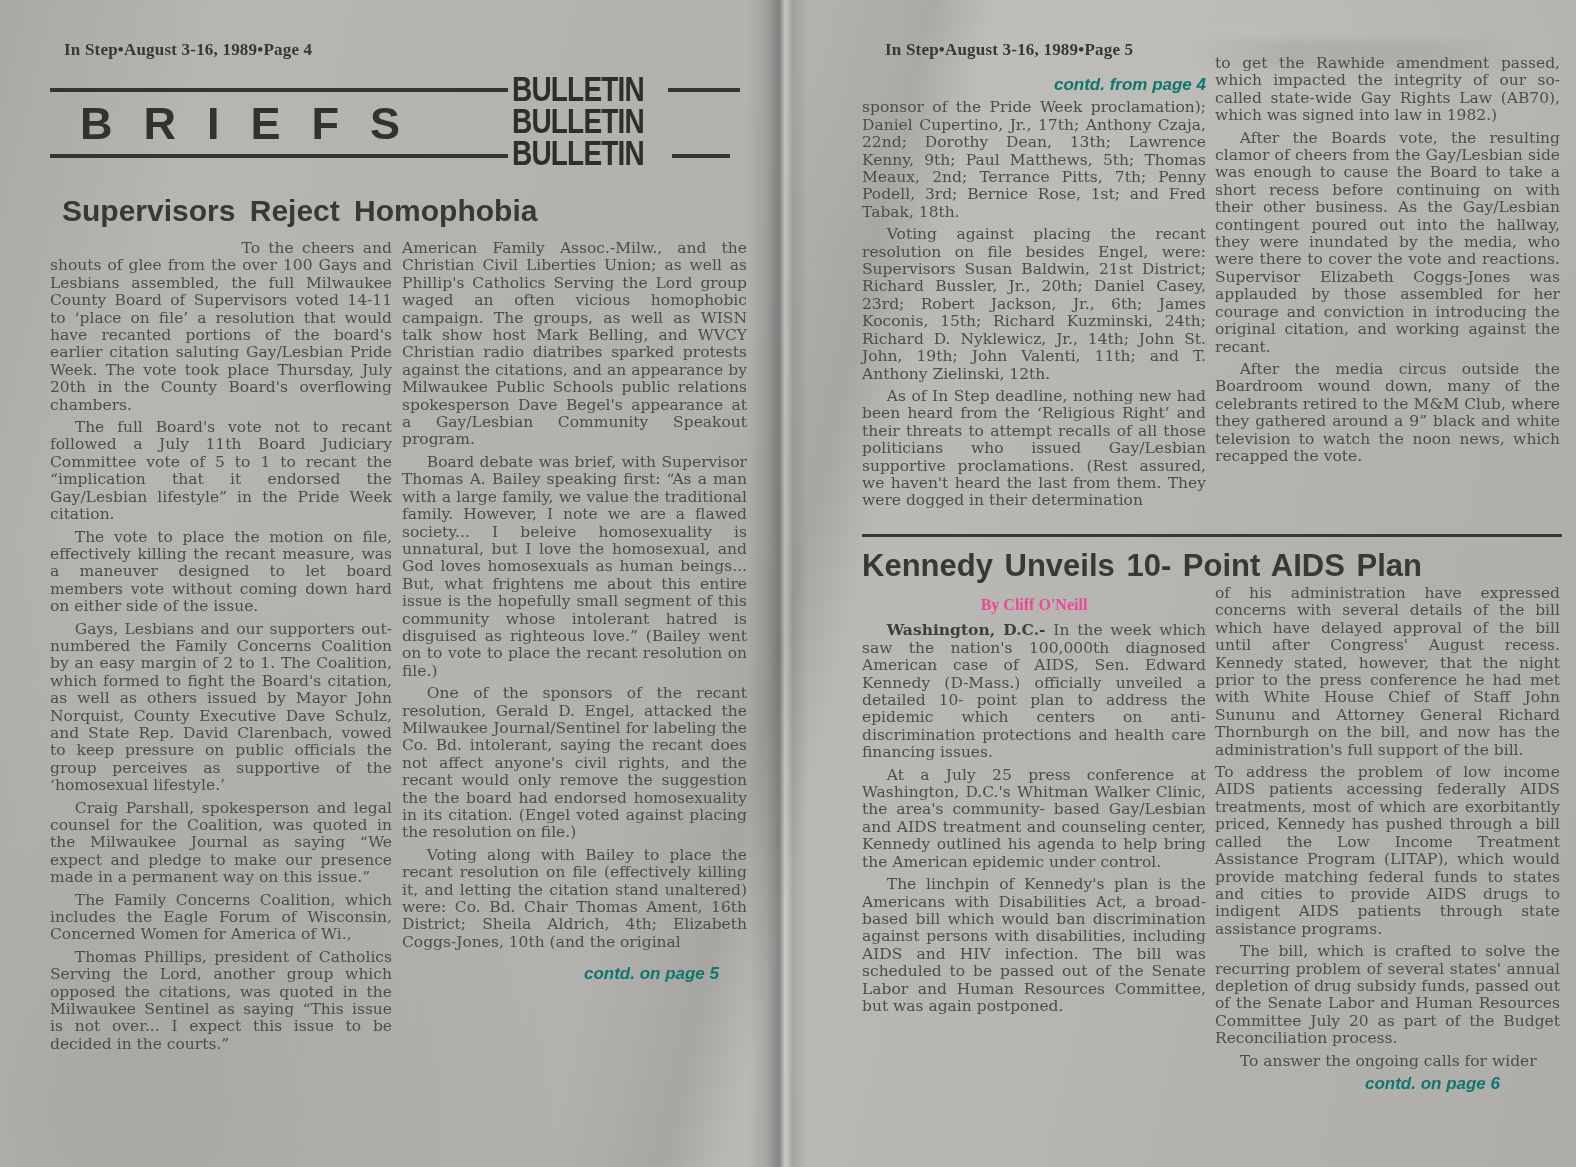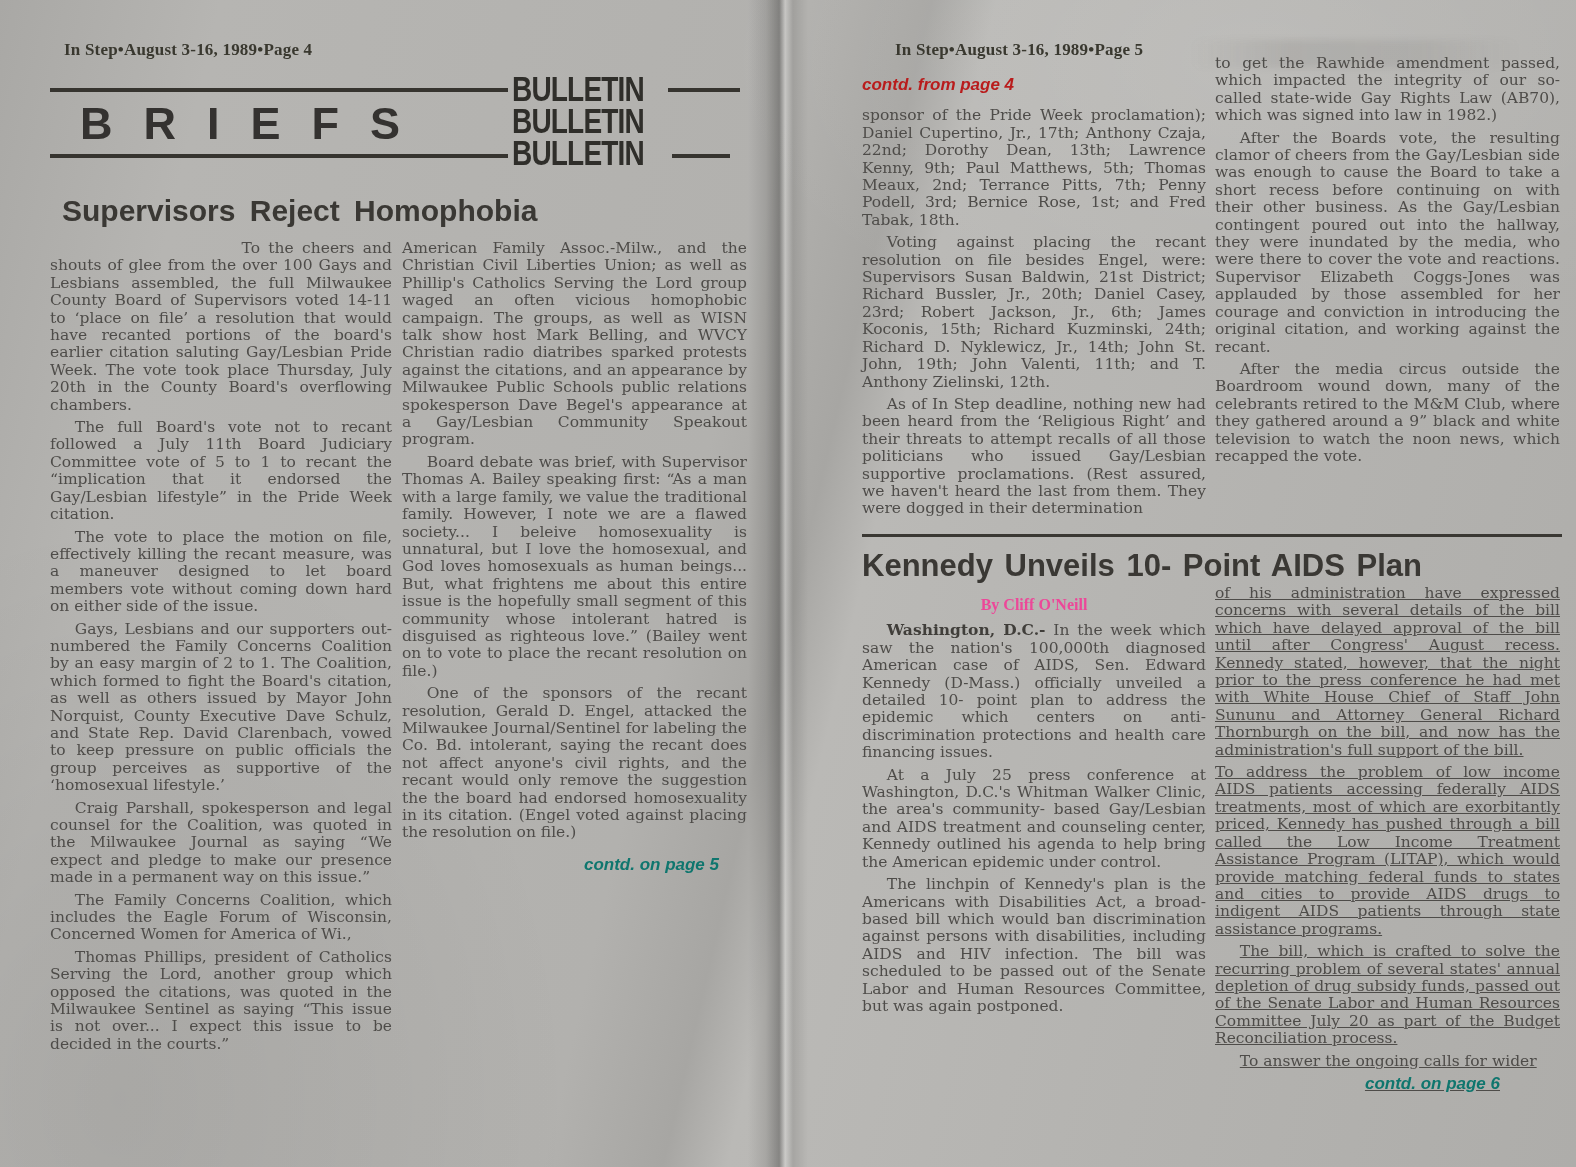--- a/index.html
+++ b/index.html
@@ -48,21 +48,21 @@
   .para.noindent{text-indent:0;}
   .para.deep{text-indent:56%;}
   .para b{color:#403e3a;}
 
   .contd{
     font-family:"Liberation Sans",sans-serif;font-weight:bold;font-style:italic;
     font-size:17px;color:#0f766e;text-align:right;padding-right:28px;margin-top:14px;
   }
   .contd-from{
     font-family:"Liberation Sans",sans-serif;font-weight:bold;font-style:italic;
-    font-size:17px;color:#b91c1c;text-align:left;margin-bottom:14px;
+    font-size:17px;color:#0f766e;text-align:right;margin-bottom:6px;
   }
   .byline{
     font-family:"Liberation Serif",serif;font-weight:bold;font-size:16px;
     color:#ec4899;text-align:center;margin-bottom:8px;text-indent:0;
   }
   .section-rule{position:absolute;height:3px;background:#3a3833;}
 
   
   #gutter{
     position:absolute;left:748px;top:0;width:60px;height:1167px;
@@ -103,27 +103,28 @@
       <p class="para indent">Craig Parshall, spokesperson and legal counsel for the Coalition, was quoted in the Milwaukee Journal as saying “We expect and pledge to make our presence made in a permanent way on this issue.”</p>
       <p class="para indent">The Family Concerns Coalition, which includes the Eagle Forum of Wisconsin, Concerned Women for America of Wi.,</p>
       <p class="para indent">Thomas Phillips, president of Catholics Serving the Lord, another group which opposed the citations, was quoted in the Milwaukee Sentinel as saying “This issue is not over... I expect this issue to be decided in the courts.”</p>
     </div>
 
   <div class="col" style="left:402px;top:240px;width:345px;">
     <div>
         <p class="para noindent">American Family Assoc.-Milw., and the Christian Civil Liberties Union; as well as Phillip's Catholics Serving the Lord group waged an often vicious homophobic campaign. The groups, as well as WISN talk show host Mark Belling, and WVCY Christian radio diatribes sparked protests against the citations, and an appearance by Milwaukee Public Schools public relations spokesperson Dave Begel's appearance at a Gay/Lesbian Community Speakout program.</p>
         <p class="para indent">Board debate was brief, with Supervisor Thomas A. Bailey speaking first: “As a man with a large family, we value the traditional family. However, I note we are a flawed society... I beleive homosexuality is unnatural, but I love the homosexual, and God loves homosexuals as human beings... But, what frightens me about this entire issue is the hopefully small segment of this community whose intolerant hatred is disguised as righteous love.” (Bailey went on to vote to place the recant resolution on file.)</p>
         <p class="para indent">One of the sponsors of the recant resolution, Gerald D. Engel, attacked the Milwaukee Journal/Sentinel for labeling the Co. Bd. intolerant, saying the recant does not affect anyone's civil rights, and the recant would only remove the suggestion the the board had endorsed homosexuality in its citation. (Engel voted against placing the resolution on file.)</p>
+        <p class="para indent">Voting along with Bailey to place the recant resolution on file (effectively killing it, and letting the citation stand unaltered) were: Co. Bd. Chair Thomas Ament, 16th District; Sheila Aldrich, 4th; Elizabeth Coggs-Jones, 10th (and the original</p>
       </div>
     <div class="contd">contd. on page 5</div>
   </div>
 </div>
 
 <div class="page" id="right-page">
-  <div class="page-header" style="left:95px;top:40px;">In Step•August 3-16, 1989•Page 5</div>
+  <div class="page-header" style="left:85px;top:40px;">In Step•August 3-16, 1989•Page 5</div>
 
   <div class="col" style="left:62px;top:76px;width:344px;">
     <div class="contd-from">contd. from page 4</div>
     <div>
         <p class="para noindent">sponsor of the Pride Week proclamation); Daniel Cupertino, Jr., 17th; Anthony Czaja, 22nd; Dorothy Dean, 13th; Lawrence Kenny, 9th; Paul Matthews, 5th; Thomas Meaux, 2nd; Terrance Pitts, 7th; Penny Podell, 3rd; Bernice Rose, 1st; and Fred Tabak, 18th.</p>
         <p class="para indent">Voting against placing the recant resolution on file besides Engel, were: Supervisors Susan Baldwin, 21st District; Richard Bussler, Jr., 20th; Daniel Casey, 23rd; Robert Jackson, Jr., 6th; James Koconis, 15th; Richard Kuzminski, 24th; Richard D. Nyklewicz, Jr., 14th; John St. John, 19th; John Valenti, 11th; and T. Anthony Zielinski, 12th.</p>
         <p class="para indent">As of In Step deadline, nothing new had been heard from the ‘Religious Right’ and their threats to attempt recalls of all those politicians who issued Gay/Lesbian supportive proclamations. (Rest assured, we haven't heard the last from them. They were dogged in their determination</p>
       </div>
   </div>
 
@@ -139,21 +140,21 @@
 
   <div class="col" style="left:62px;top:596px;width:344px;">
     <div class="byline">By Cliff O'Neill</div>
     <div>
         <p class="para indent"><b>Washington, D.C.-</b> In the week which saw the nation's 100,000th diagnosed American case of AIDS, Sen. Edward Kennedy (D-Mass.) officially unveiled a detailed 10- point plan to address the epidemic which centers on anti-discrimination protections and health care financing issues.</p>
         <p class="para indent">At a July 25 press conference at Washington, D.C.'s Whitman Walker Clinic, the area's community- based Gay/Lesbian and AIDS treatment and counseling center, Kennedy outlined his agenda to help bring the American epidemic under control.</p>
         <p class="para indent">The linchpin of Kennedy's plan is the Americans with Disabilities Act, a broad-based bill which would ban discrimination against persons with disabilities, including AIDS and HIV infection. The bill was scheduled to be passed out of the Senate Labor and Human Resources Committee, but was again postponed.</p>
       </div>
   </div>
 
-  <div class="col" style="left:415px;top:585px;width:345px;text-decoration:underline;">
+  <div class="col" style="left:415px;top:585px;width:345px;">
     <div>
         <p class="para noindent">of his administration have expressed concerns with several details of the bill which have delayed approval of the bill until after Congress' August recess. Kennedy stated, however, that the night prior to the press conference he had met with White House Chief of Staff John Sununu and Attorney General Richard Thornburgh on the bill, and now has the administration's full support of the bill.</p>
         <p class="para noindent">To address the problem of low income AIDS patients accessing federally AIDS treatments, most of which are exorbitantly priced, Kennedy has pushed through a bill called the Low Income Treatment Assistance Program (LITAP), which would provide matching federal funds to states and cities to provide AIDS drugs to indigent AIDS patients through state assistance programs.</p>
         <p class="para indent">The bill, which is crafted to solve the recurring problem of several states' annual depletion of drug subsidy funds, passed out of the Senate Labor and Human Resources Committee July 20 as part of the Budget Reconciliation process.</p>
         <p class="para indent">To answer the ongoing calls for wider</p>
       </div>
     <div class="contd" style="padding-right:60px;margin-top:4px;">contd. on page 6</div>
   </div>
 </div>
 

